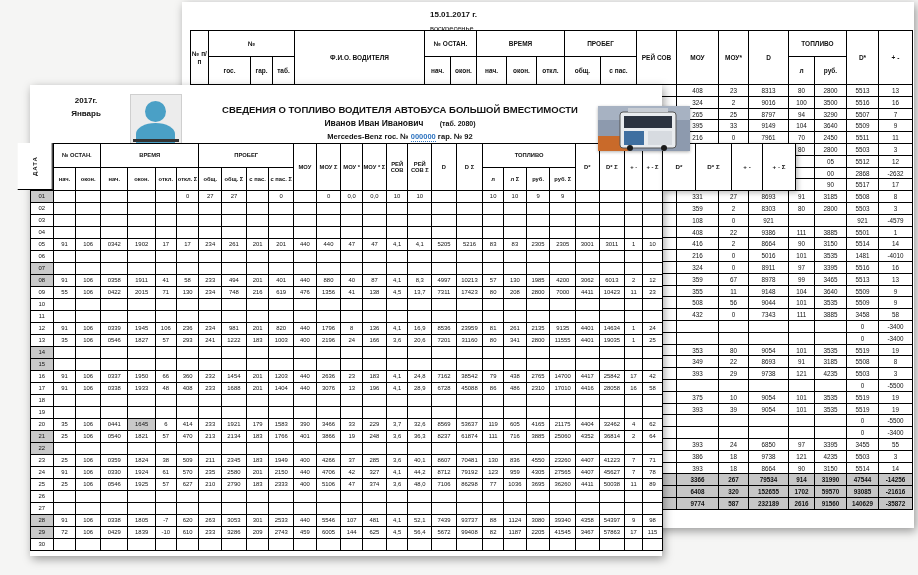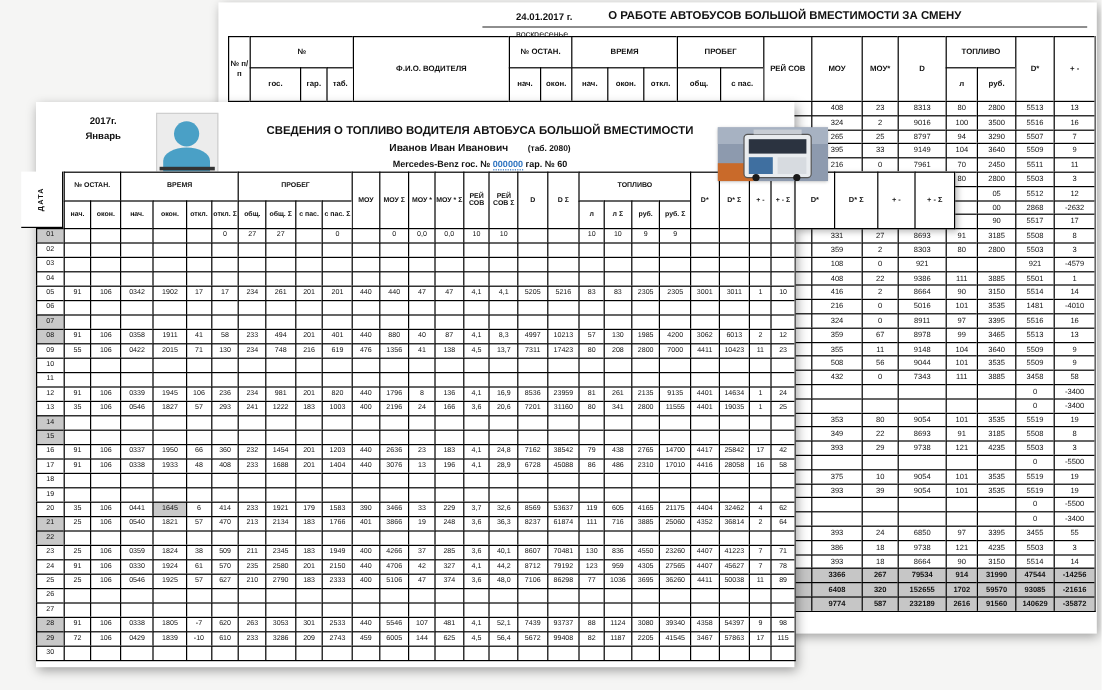--- a/index.html
+++ b/index.html
@@ -46,25 +46,24 @@
   .fcell.shade{background:#c9c9c9;}
   
   #float-header{position:absolute;left:662px;top:143px;width:133px;height:47px;z-index:35;display:grid;grid-template-columns:33fr 36fr 31fr 33fr;background:#fff;border-right:1px solid #000;border-bottom:1px solid #000;box-shadow:2px 2px 5px rgba(0,0,0,.25);}
   #float-header .fh{font-size:6.2px;}
 </style>
 </head>
 <body>
 
 <div class="paper" id="back-paper">
   <div class="back-date">
-    <div class="d1">24.01.2017 г.</div>
+    <div class="d1">15.01.2017 г.</div>
     <div class="d2">воскресенье</div>
   </div>
   <div class="back-title">
-    <div class="t2">О РАБОТЕ АВТОБУСОВ БОЛЬШОЙ ВМЕСТИМОСТИ ЗА СМЕНУ</div>
   </div>
 
   <div id="back-table">
     <div class="bgrid" id="back-header">
       <div class="bh" style="grid-column:1;grid-row:1/3;">№ п/п</div>
       <div class="bh" style="grid-column:2/5;grid-row:1;">№</div>
       <div class="bh" style="grid-column:5;grid-row:1/3;">Ф.И.О. ВОДИТЕЛЯ</div>
       <div class="bh" style="grid-column:6/8;grid-row:1;">№ ОСТАН.</div>
       <div class="bh" style="grid-column:8/11;grid-row:1;">ВРЕМЯ</div>
       <div class="bh" style="grid-column:11/13;grid-row:1;">ПРОБЕГ</div>
@@ -899,21 +898,21 @@
 </div>
 
 <div class="fp-title">СВЕДЕНИЯ О ТОПЛИВО ВОДИТЕЛЯ АВТОБУСА БОЛЬШОЙ ВМЕСТИМОСТИ</div>
 <div class="fp-driver">
   <span>Иванов Иван Иванович</span>
   <span class="fp-tab">(таб. 2080)</span>
 </div>
 <div class="fp-vehicle">
   <span>Mercedes-Benz гос. №</span>
   <span class="veh-num">000000</span>
-  <span>гар. № 60</span>
+  <span>гар. № 92</span>
 </div>
 
 <svg class="bus-img" viewBox="0 0 92 45" xmlns="http://www.w3.org/2000/svg">
   <rect x="0" y="0" width="92" height="45" fill="#8d9aae"></rect>
   <rect x="0" y="0" width="92" height="14" fill="#a7b2c2"></rect>
   <rect x="0" y="30" width="30" height="15" fill="#c96a2a"></rect>
   <rect x="22" y="6" width="56" height="36" rx="3" fill="#e9ecef" stroke="#555" stroke-width="1"></rect>
   <rect x="26" y="10" width="48" height="12" fill="#2b3340"></rect>
   <rect x="26" y="25" width="20" height="14" fill="#3f6fa0"></rect>
   <rect x="50" y="25" width="24" height="14" fill="#d7dbe0"></rect>

